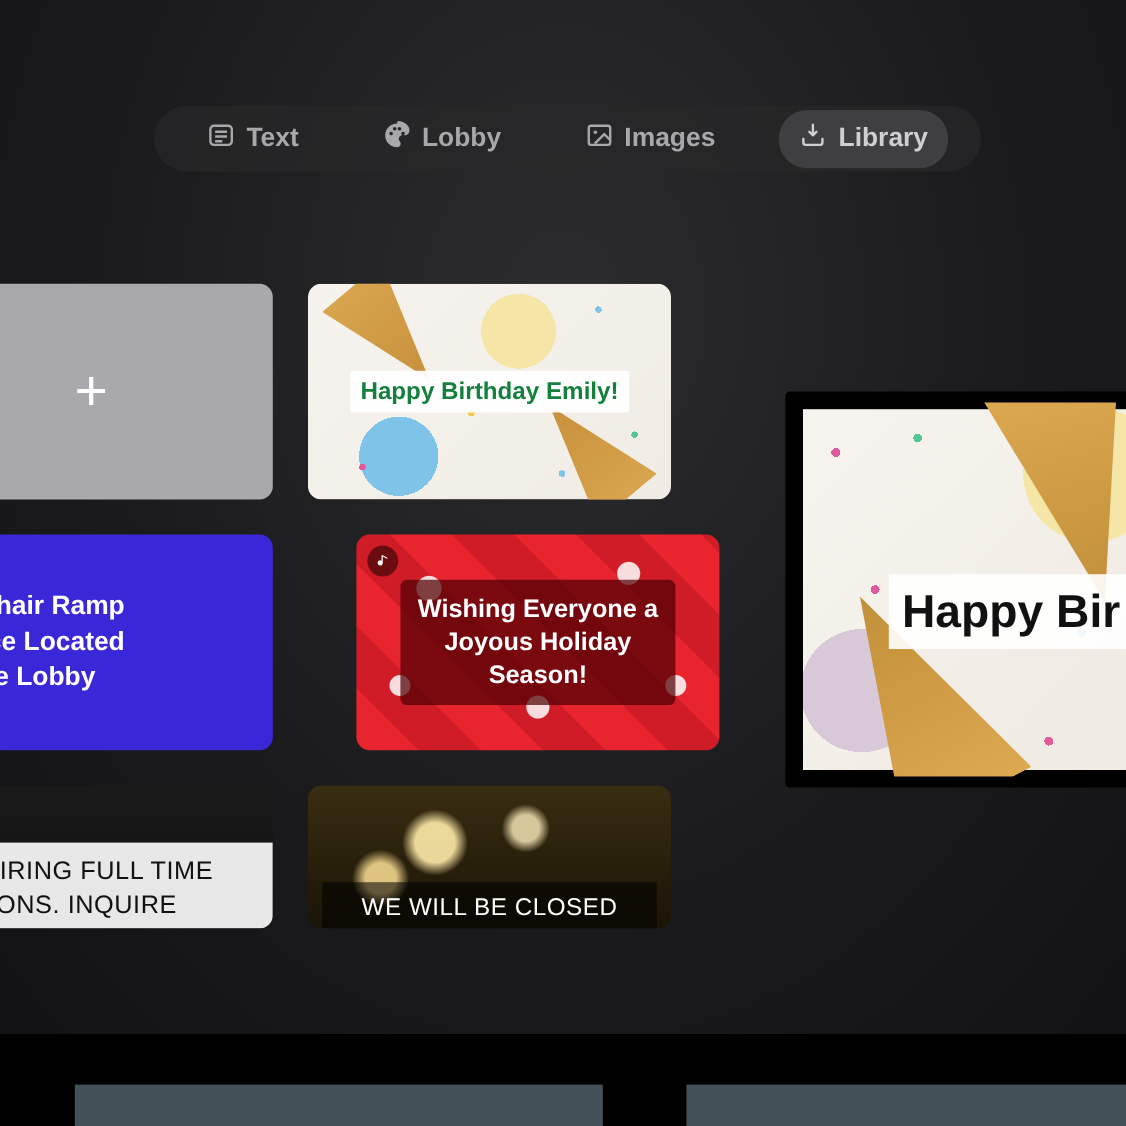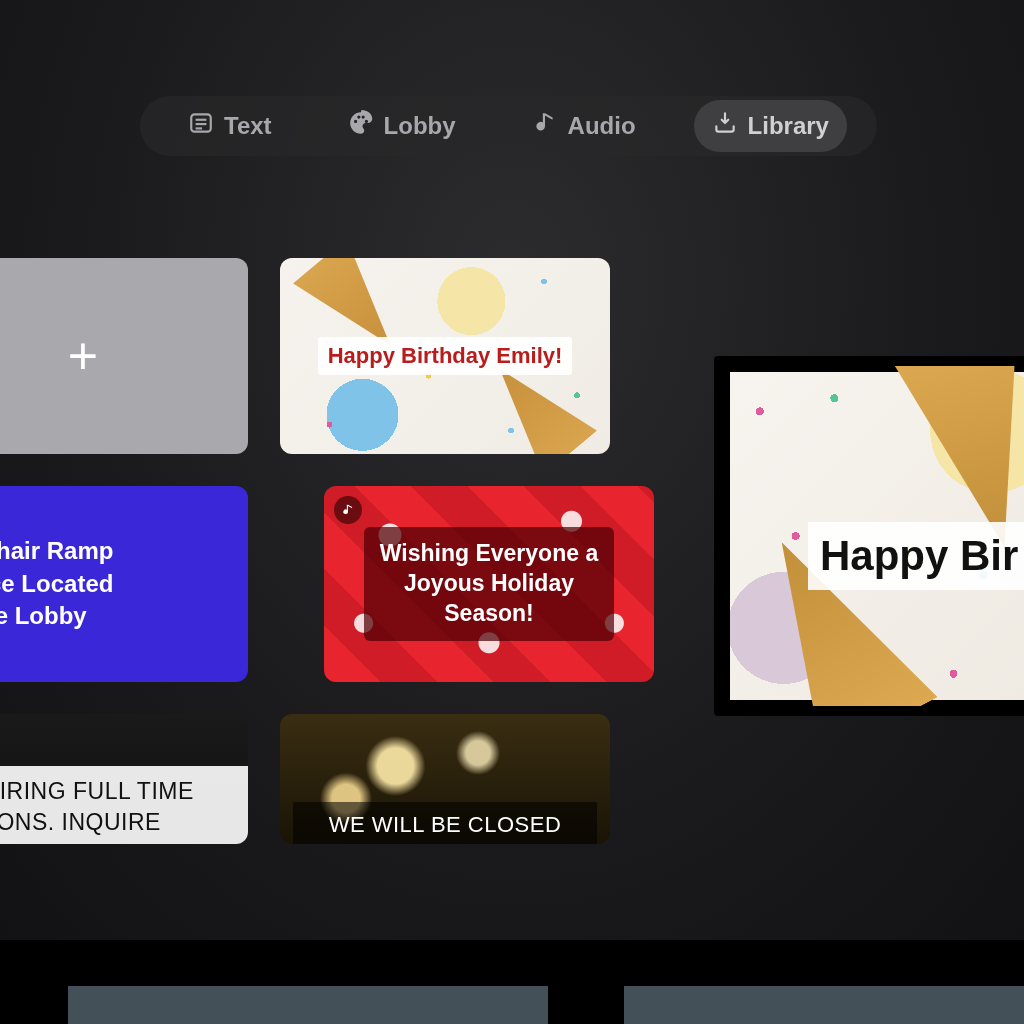--- a/index.html
+++ b/index.html
@@ -91,21 +91,21 @@
       radial-gradient(circle at 90% 70%, #56c596 0 3px, transparent 3px),
       radial-gradient(circle at 15% 85%, #e15b9c 0 3px, transparent 3px),
       radial-gradient(circle at 70% 88%, #7fc4e8 0 3px, transparent 3px);
   }
   .card.birthday .cone { position:absolute; width:70px; height:110px; background:linear-gradient(#d9a44e,#c7903c); clip-path:polygon(50% 100%,0 0,100% 0); }
   .card.birthday .c1 { top:-10px; left:40px; transform:rotate(-40deg);}
   .card.birthday .c2 { bottom:-12px; right:40px; transform:rotate(140deg);}
   .bd-label {
     position: relative;
     background: rgba(255,255,255,0.92);
-    color: #b91c1c;
+    color: #15803d;
     font-weight: 800;
     font-size: 22px;
     padding: 6px 10px;
     border-radius: 3px;
     z-index: 2;
   }
   .card.blue {
     background: #3a28d8;
     align-items: center;
     justify-content: flex-start;
@@ -277,24 +277,26 @@
       <span>
         <svg viewBox="0 0 24 24">
             <path d="M12 2C6.5 2 2 6.5 2 12s4.5 10 10 10c1.7 0 3-1.3 3-3 0-.8-.3-1.5-.8-2-.5-.5-.8-1.2-.8-2 0-1.7 1.3-3 3-3h2c2.2 0 4-1.8 4-4 0-4.4-4.5-8-10-8zm-5 10c-.8 0-1.5-.7-1.5-1.5S6.2 9 7 9s1.5.7 1.5 1.5S7.8 12 7 12zm3-4c-.8 0-1.5-.7-1.5-1.5S9.2 5 10 5s1.5.7 1.5 1.5S10.8 8 10 8zm4 0c-.8 0-1.5-.7-1.5-1.5S13.2 5 14 5s1.5.7 1.5 1.5S14.8 8 14 8zm3 4c-.8 0-1.5-.7-1.5-1.5S16.2 9 17 9s1.5.7 1.5 1.5S17.8 12 17 12z"></path>
           </svg>
       </span>
       <span>Lobby</span>
     </div>
     <div class="tool-item">
       <span>
         <svg viewBox="0 0 24 24">
-            <path d="M12 3l7 4v2l-7-4v10a4 4 0 11-2-3.5V3h2z"></path>
+            <rect x="3" y="4" width="18" height="16" rx="2" fill="none" stroke="currentColor" stroke-width="2"></rect>
+            <circle cx="8.5" cy="9.5" r="1.5"></circle>
+            <path d="M21 16l-5-5-8 8" fill="none" stroke="currentColor" stroke-width="2"></path>
           </svg>
       </span>
-      <span>Audio</span>
+      <span>Images</span>
     </div>
     <div class="tool-item active">
       <span>
         <svg viewBox="0 0 24 24">
             <path d="M12 3v9m0 0l-3-3m3 3l3-3" fill="none" stroke="currentColor" stroke-width="2" stroke-linecap="round"></path>
             <path d="M4 15v3a2 2 0 002 2h12a2 2 0 002-2v-3" fill="none" stroke="currentColor" stroke-width="2" stroke-linecap="round"></path>
           </svg>
       </span>
       <span>Library</span>
     </div>

